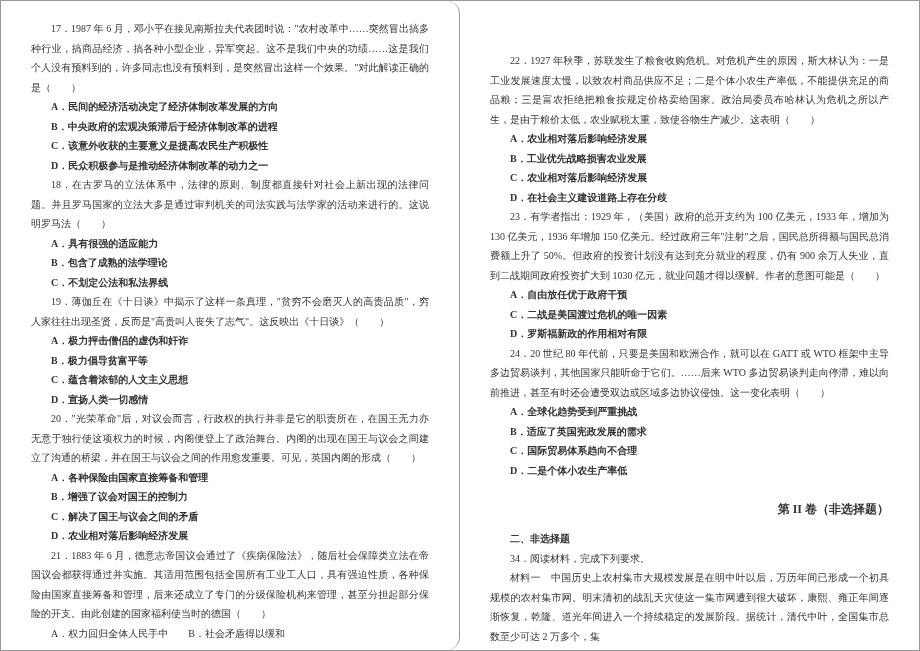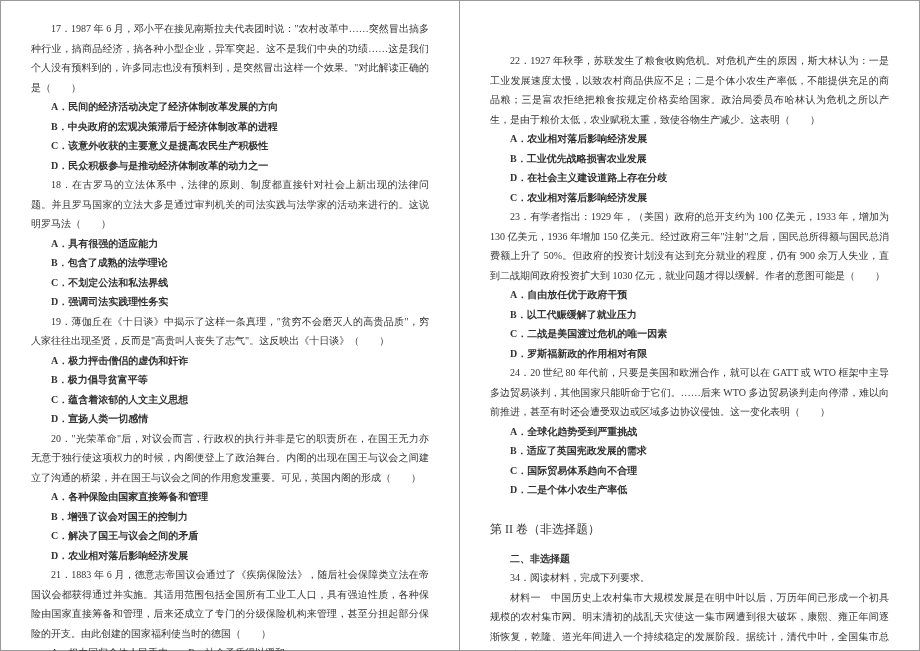--- a/index.html
+++ b/index.html
@@ -20,40 +20,41 @@
     border: 1px solid #999;
     box-sizing: border-box;
   }
   .column {
     width: 50%;
     padding: 18px 30px 18px 30px;
     box-sizing: border-box;
     border-right: 1px solid #999;
     line-height: 1.95;
     text-align: justify;
+    border-radius: 13px;
   }
   .column:last-child {
     border-right: none;
     margin-top: 32px;
   }
   .para {
     text-indent: 2em;
   }
   .opt {
     text-indent: 2em;
     display: block;
     font-weight: bold;
   }
   .opt-inline {
     text-indent: 2em;
     display: block;
   }
   .section-title {
-    text-align: left;
-    font-weight: normal;
+    text-align: right;
+    font-weight: bold;
     font-size: 12px;
     margin-top: 18px;
     margin-bottom: 8px;
   }
   .sub-title {
     text-indent: 2em;
     font-weight: bold;
     margin-top: 6px;
   }
 </style>
@@ -66,21 +67,20 @@
     <div class="para">17．1987 年 6 月，邓小平在接见南斯拉夫代表团时说："农村改革中……突然冒出搞多种行业，搞商品经济，搞各种小型企业，异军突起。这不是我们中央的功绩……这是我们个人没有预料到的，许多同志也没有预料到，是突然冒出这样一个效果。"对此解读正确的是（　　）</div>
     <div class="opt">A．民间的经济活动决定了经济体制改革发展的方向</div>
     <div class="opt">B．中央政府的宏观决策滞后于经济体制改革的进程</div>
     <div class="opt">C．该意外收获的主要意义是提高农民生产积极性</div>
     <div class="opt">D．民众积极参与是推动经济体制改革的动力之一</div>
 
     <div class="para">18．在古罗马的立法体系中，法律的原则、制度都直接针对社会上新出现的法律问题。并且罗马国家的立法大多是通过审判机关的司法实践与法学家的活动来进行的。这说明罗马法（　　）</div>
     <div class="opt">A．具有很强的适应能力</div>
     <div class="opt">B．包含了成熟的法学理论</div>
     <div class="opt">C．不划定公法和私法界线</div>
-    <div class="opt">D．强调司法实践理性务实</div>
 
     <div class="para">19．薄伽丘在《十日谈》中揭示了这样一条真理，"贫穷不会磨灭人的高贵品质"，穷人家往往出现圣贤，反而是"高贵叫人丧失了志气"。这反映出《十日谈》（　　）</div>
     <div class="opt">A．极力抨击僧侣的虚伪和奸诈</div>
     <div class="opt">B．极力倡导贫富平等</div>
     <div class="opt">C．蕴含着浓郁的人文主义思想</div>
     <div class="opt">D．宣扬人类一切感情</div>
 
     <div class="para">20．"光荣革命"后，对议会而言，行政权的执行并非是它的职责所在，在国王无力亦无意于独行使这项权力的时候，内阁便登上了政治舞台。内阁的出现在国王与议会之间建立了沟通的桥梁，并在国王与议会之间的作用愈发重要。可见，英国内阁的形成（　　）</div>
     <div class="opt">A．各种保险由国家直接筹备和管理</div>
     <div class="opt">B．增强了议会对国王的控制力</div>
@@ -89,26 +89,25 @@
 
     <div class="para">21．1883 年 6 月，德意志帝国议会通过了《疾病保险法》，随后社会保障类立法在帝国议会都获得通过并实施。其适用范围包括全国所有工业工人口，具有强迫性质，各种保险由国家直接筹备和管理，后来还成立了专门的分级保险机构来管理，甚至分担起部分保险的开支。由此创建的国家福利使当时的德国（　　）</div>
     <div class="opt-inline">A．权力回归全体人民手中　　B．社会矛盾得以缓和</div>
 
   </div>
 
   <div class="column">
     <div class="para">22．1927 年秋季，苏联发生了粮食收购危机。对危机产生的原因，斯大林认为：一是工业发展速度太慢，以致农村商品供应不足；二是个体小农生产率低，不能提供充足的商品粮；三是富农拒绝把粮食按规定价格卖给国家。政治局委员布哈林认为危机之所以产生，是由于粮价太低，农业赋税太重，致使谷物生产减少。这表明（　　）</div>
     <div class="opt">A．农业相对落后影响经济发展</div>
     <div class="opt">B．工业优先战略损害农业发展</div>
+    <div class="opt">C．农业相对落后影响经济发展</div>
     <div class="opt">D．在社会主义建设道路上存在分歧</div>
-    <div class="opt">C．农业相对落后影响经济发展</div>
 
     <div class="para">23．有学者指出：1929 年，（美国）政府的总开支约为 100 亿美元，1933 年，增加为 130 亿美元，1936 年增加 150 亿美元。经过政府三年"注射"之后，国民总所得额与国民总消费额上升了 50%。但政府的投资计划没有达到充分就业的程度，仍有 900 余万人失业，直到二战期间政府投资扩大到 1030 亿元，就业问题才得以缓解。作者的意图可能是（　　）</div>
     <div class="opt">A．自由放任优于政府干预</div>
-    <div class="opt">B．以工代赈缓解了就业压力</div>
     <div class="opt">C．二战是美国渡过危机的唯一因素</div>
     <div class="opt">D．罗斯福新政的作用相对有限</div>
 
     <div class="para">24．20 世纪 80 年代前，只要是美国和欧洲合作，就可以在 GATT 或 WTO 框架中主导多边贸易谈判，其他国家只能听命于它们。……后来 WTO 多边贸易谈判走向停滞，难以向前推进，甚至有时还会遭受双边或区域多边协议侵蚀。这一变化表明（　　）</div>
     <div class="opt">A．全球化趋势受到严重挑战</div>
     <div class="opt">B．适应了英国宪政发展的需求</div>
     <div class="opt">C．国际贸易体系趋向不合理</div>
     <div class="opt">D．二是个体小农生产率低</div>
 
     <div class="section-title">第 II 卷（非选择题）</div>

